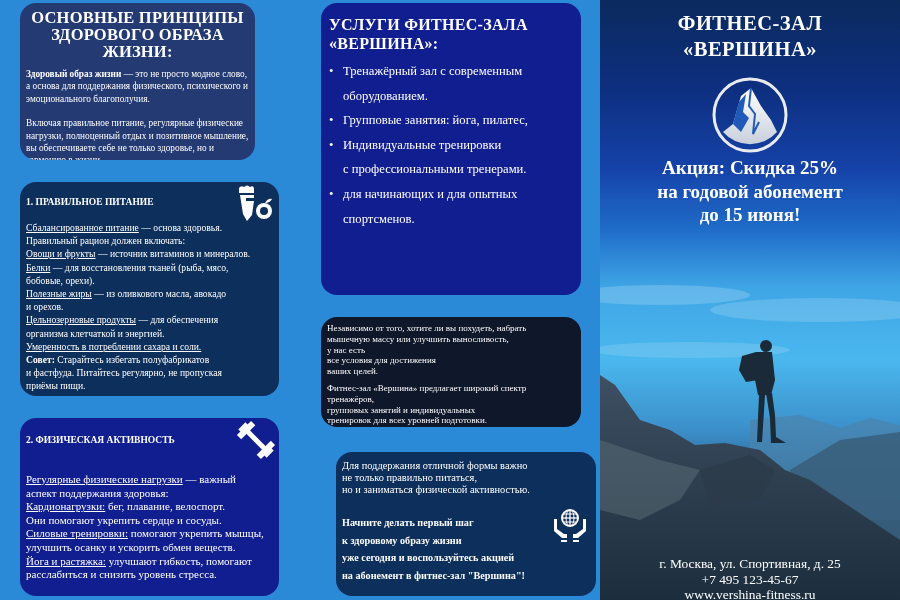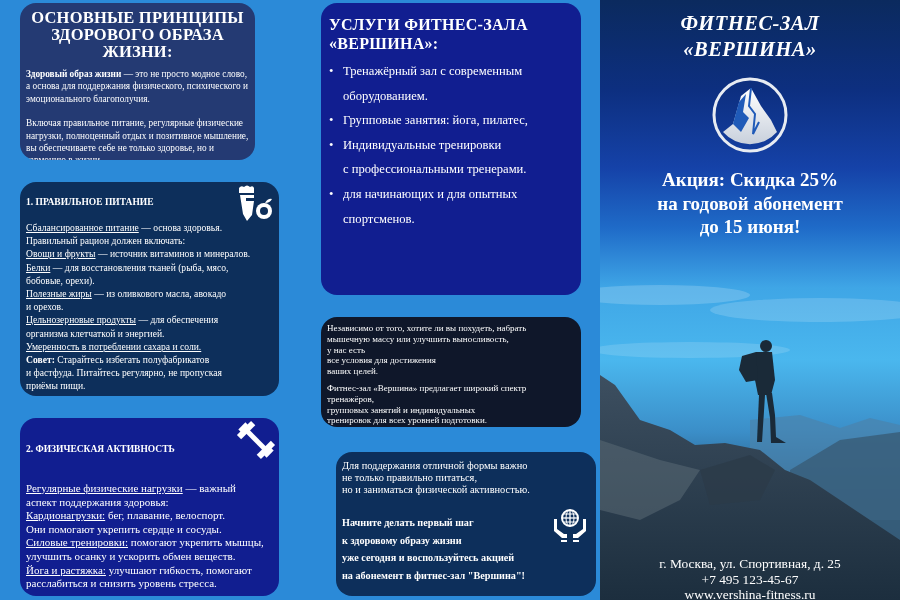--- a/index.html
+++ b/index.html
@@ -24,21 +24,21 @@
     #b1 .p { font-family: "Liberation Serif", serif; font-size: 9.3px; line-height: 12.4px; margin-top: 8px; }
     #b1 .p + .p { margin-top: 12px; }
 
     
     #b2 { left: 20px; top: 182px; width: 259px; height: 214px; background: #0d2f5b; padding: 12px 6px; }
     #b2 .head { font-family: "Liberation Serif", serif; font-weight: bold; font-size: 9.5px; margin-top: 3px; }
     #b2 .lines { font-family: "Liberation Serif", serif; font-size: 9.6px; line-height: 13.2px; margin-top: 14px; }
 
     
     #b3 { left: 20px; top: 418px; width: 259px; height: 178px; background: #111e90; padding: 8px 6px; }
-    #b3 .head { font-family: "Liberation Serif", serif; font-weight: bold; font-size: 9.5px; margin-top: 18px; }
+    #b3 .head { font-family: "Liberation Serif", serif; font-weight: bold; font-size: 9.5px; margin-top: 9px; }
     #b3 .lines { font-family: "Liberation Serif", serif; font-size: 11px; line-height: 13.6px; margin-top: 28px; }
 
     
     #b4 { left: 321px; top: 3px; width: 260px; height: 292px; background: #111e90; padding: 12px 8px; }
     #b4 .title { font-family: "Liberation Serif", serif; font-weight: bold; font-size: 16px; line-height: 19px; letter-spacing: 0.3px; }
     #b4 ul { list-style: none; margin-top: 6px; }
     #b4 li { font-family: "Liberation Serif", serif; font-size: 12.6px; line-height: 24.6px; padding-left: 14px; position: relative; }
     #b4 li .bullet { position: absolute; left: 0; top: 0; }
 
     
@@ -51,22 +51,22 @@
     #b6 .lines { font-family: "Liberation Serif", serif; font-size: 10.4px; line-height: 12px; }
     #b6 .cta { font-family: "Liberation Serif", serif; font-weight: bold; font-size: 10.2px; line-height: 17.5px; margin-top: 18px; }
 
     .icon { position: absolute; }
 
     
     #panel {
       position: absolute; left: 600px; top: 0; width: 300px; height: 600px; overflow: hidden;
       background: linear-gradient(180deg, #0b2a5e 0%, #0d2f80 15%, #1542a8 28%, #1f6bc8 38%, #3fa6e6 48%, #4ab7ee 60%, #3b8ec8 72%, #27577e 82%, #1b3f58 100%);
     }
-    #panel .brand { position: absolute; top: 10px; left: 0; width: 300px; text-align: center; font-family: "Liberation Serif", serif; font-weight: bold; font-size: 20.5px; line-height: 26px; letter-spacing: 0.5px; font-style: italic; }
-    #panel .promo { position: absolute; top: 168px; left: 0; width: 300px; text-align: center; font-family: "Liberation Serif", serif; font-weight: bold; font-size: 19px; line-height: 23.5px; }
+    #panel .brand { position: absolute; top: 10px; left: 0; width: 300px; text-align: center; font-family: "Liberation Serif", serif; font-weight: bold; font-size: 20.5px; line-height: 26px; letter-spacing: 0.5px; }
+    #panel .promo { position: absolute; top: 156px; left: 0; width: 300px; text-align: center; font-family: "Liberation Serif", serif; font-weight: bold; font-size: 19px; line-height: 23.5px; }
     #panel .contacts { position: absolute; top: 556px; left: 0; width: 300px; text-align: center; font-family: "Liberation Serif", serif; font-size: 13.4px; line-height: 15.5px; }
   </style>
 </head>
 <body>
 
 <div class="box" id="b1">
   <div class="title">
     <div>ОСНОВНЫЕ ПРИНЦИПЫ</div>
     <div>ЗДОРОВОГО ОБРАЗА ЖИЗНИ:</div>
   </div>

